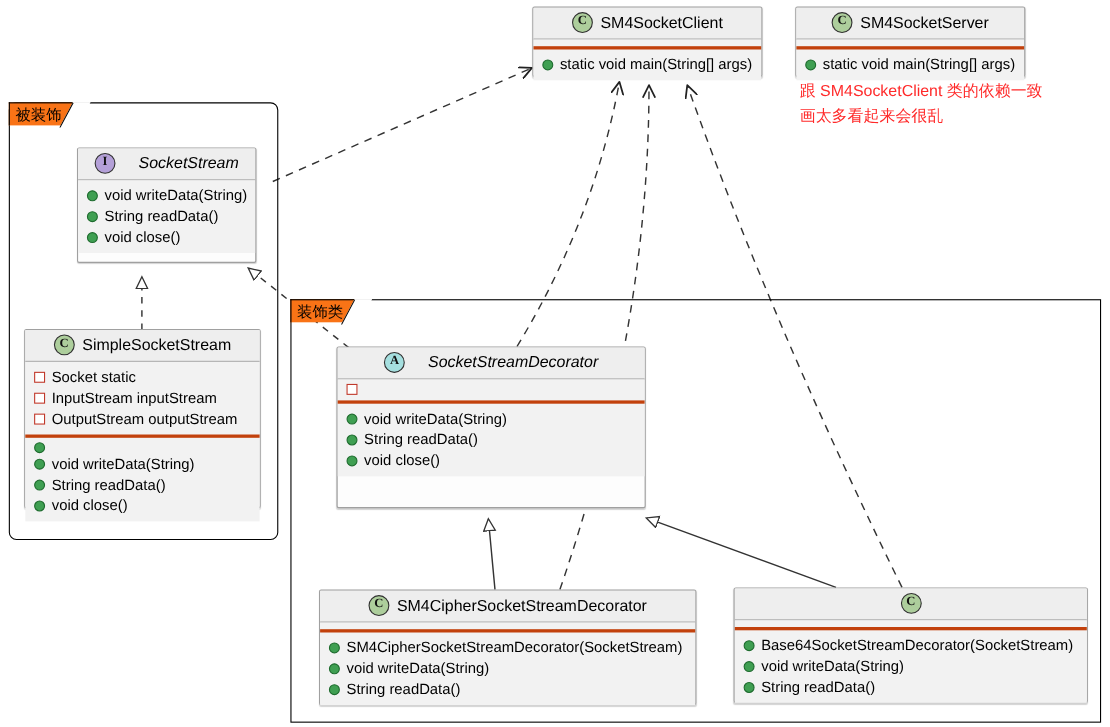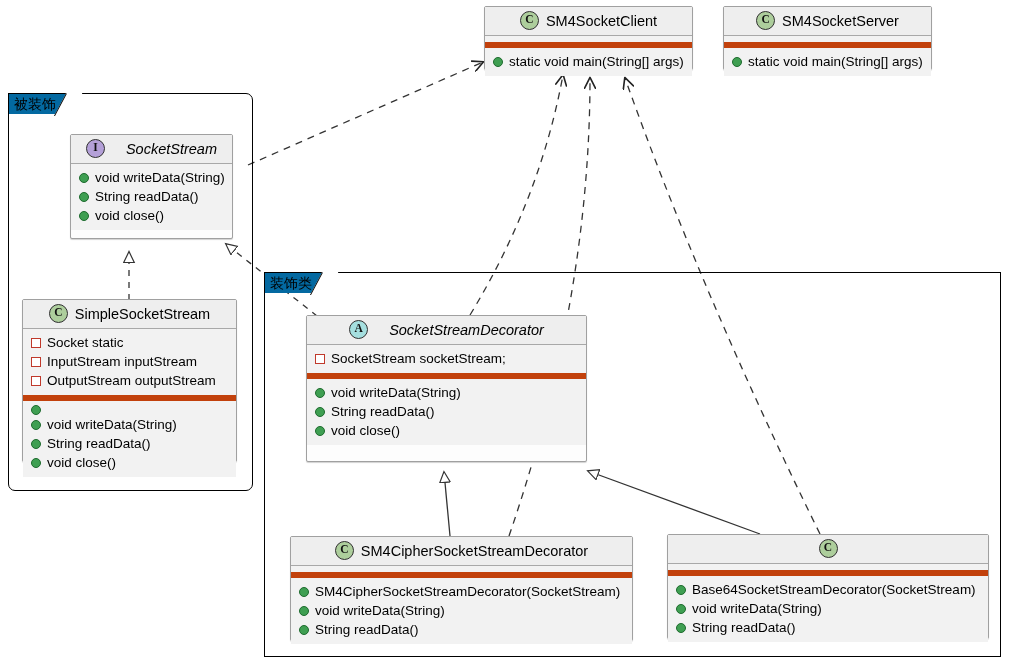--- a/index.html
+++ b/index.html
@@ -32,21 +32,21 @@
     box-sizing: border-box;
   }
   .package.rounded { border-radius: 7px; }
   .package-tab {
     position: absolute;
     top: -1px;
     left: -1px;
     height: 21px;
     border: 1.4px solid #000000;
     border-bottom: none;
-    background: #0369a1;
+    background: #f97316;
     box-sizing: border-box;
     padding: 0 13px 0 5px;
     font-size: 14px;
     line-height: 20px;
     color: #000000;
     white-space: nowrap;
   }
   .package-tab::after {
     content: "";
     position: absolute;
@@ -99,21 +99,21 @@
     font-family: "Liberation Serif", serif;
   }
   .badge.klass     { background: #adce9c; }
   .badge.iface     { background: #b4a0d8; }
   .badge.abstract  { background: #a5dfdf; }
   .cls-section {
     padding: 4px 9px 5px 8px;
     background: #f2f2f2;
   }
   .cls-section.empty { padding: 3px 9px; }
-  .cls-section + .cls-section { border-top: 6px solid #c2410c; text-align: center; }
+  .cls-section + .cls-section { border-top: 3px solid #c2410c; text-align: center; }
   .member {
     font-size: 13.5px;
     line-height: 19px;
     color: #000000;
     white-space: nowrap;
     display: flex;
     align-items: center;
     gap: 6px;
   }
   .vis {
@@ -201,20 +201,24 @@
     </div>
     <div class="cls-section empty"></div>
     <div class="cls-section">
       <div class="member">
         <span class="vis pub"></span>
         <span>static void main(String[] args)</span>
       </div>
     </div>
   </div>
 
+  <div class="note" style="left:727px; top:72px;">
+    <div>跟 SM4SocketClient 类的依赖一致</div>
+    <div>画太多看起来会很乱</div>
+  </div>
 
   <div class="clsbox" style="left:70px; top:134px; width:163px; height:105px;">
     <div class="cls-header italic">
       <span class="badge iface">I</span>
       <span class="cls-title">SocketStream</span>
     </div>
     <div class="cls-section">
       <div class="member">
         <span class="vis pub"></span>
         <span>void writeData(String)</span>
@@ -269,21 +273,20 @@
   </div>
 
   <div class="clsbox" style="left:306px; top:315px; width:281px; height:147px;">
     <div class="cls-header italic">
       <span class="badge abstract">A</span>
       <span class="cls-title">SocketStreamDecorator</span>
     </div>
     <div class="cls-section">
       <div class="member">
         <span class="vis priv"></span>
-        <span>SocketStream socketStream;</span>
       </div>
     </div>
     <div class="cls-section">
       <div class="member">
         <span class="vis pub"></span>
         <span>void writeData(String)</span>
       </div>
       <div class="member">
         <span class="vis pub"></span>
         <span>String readData()</span>

